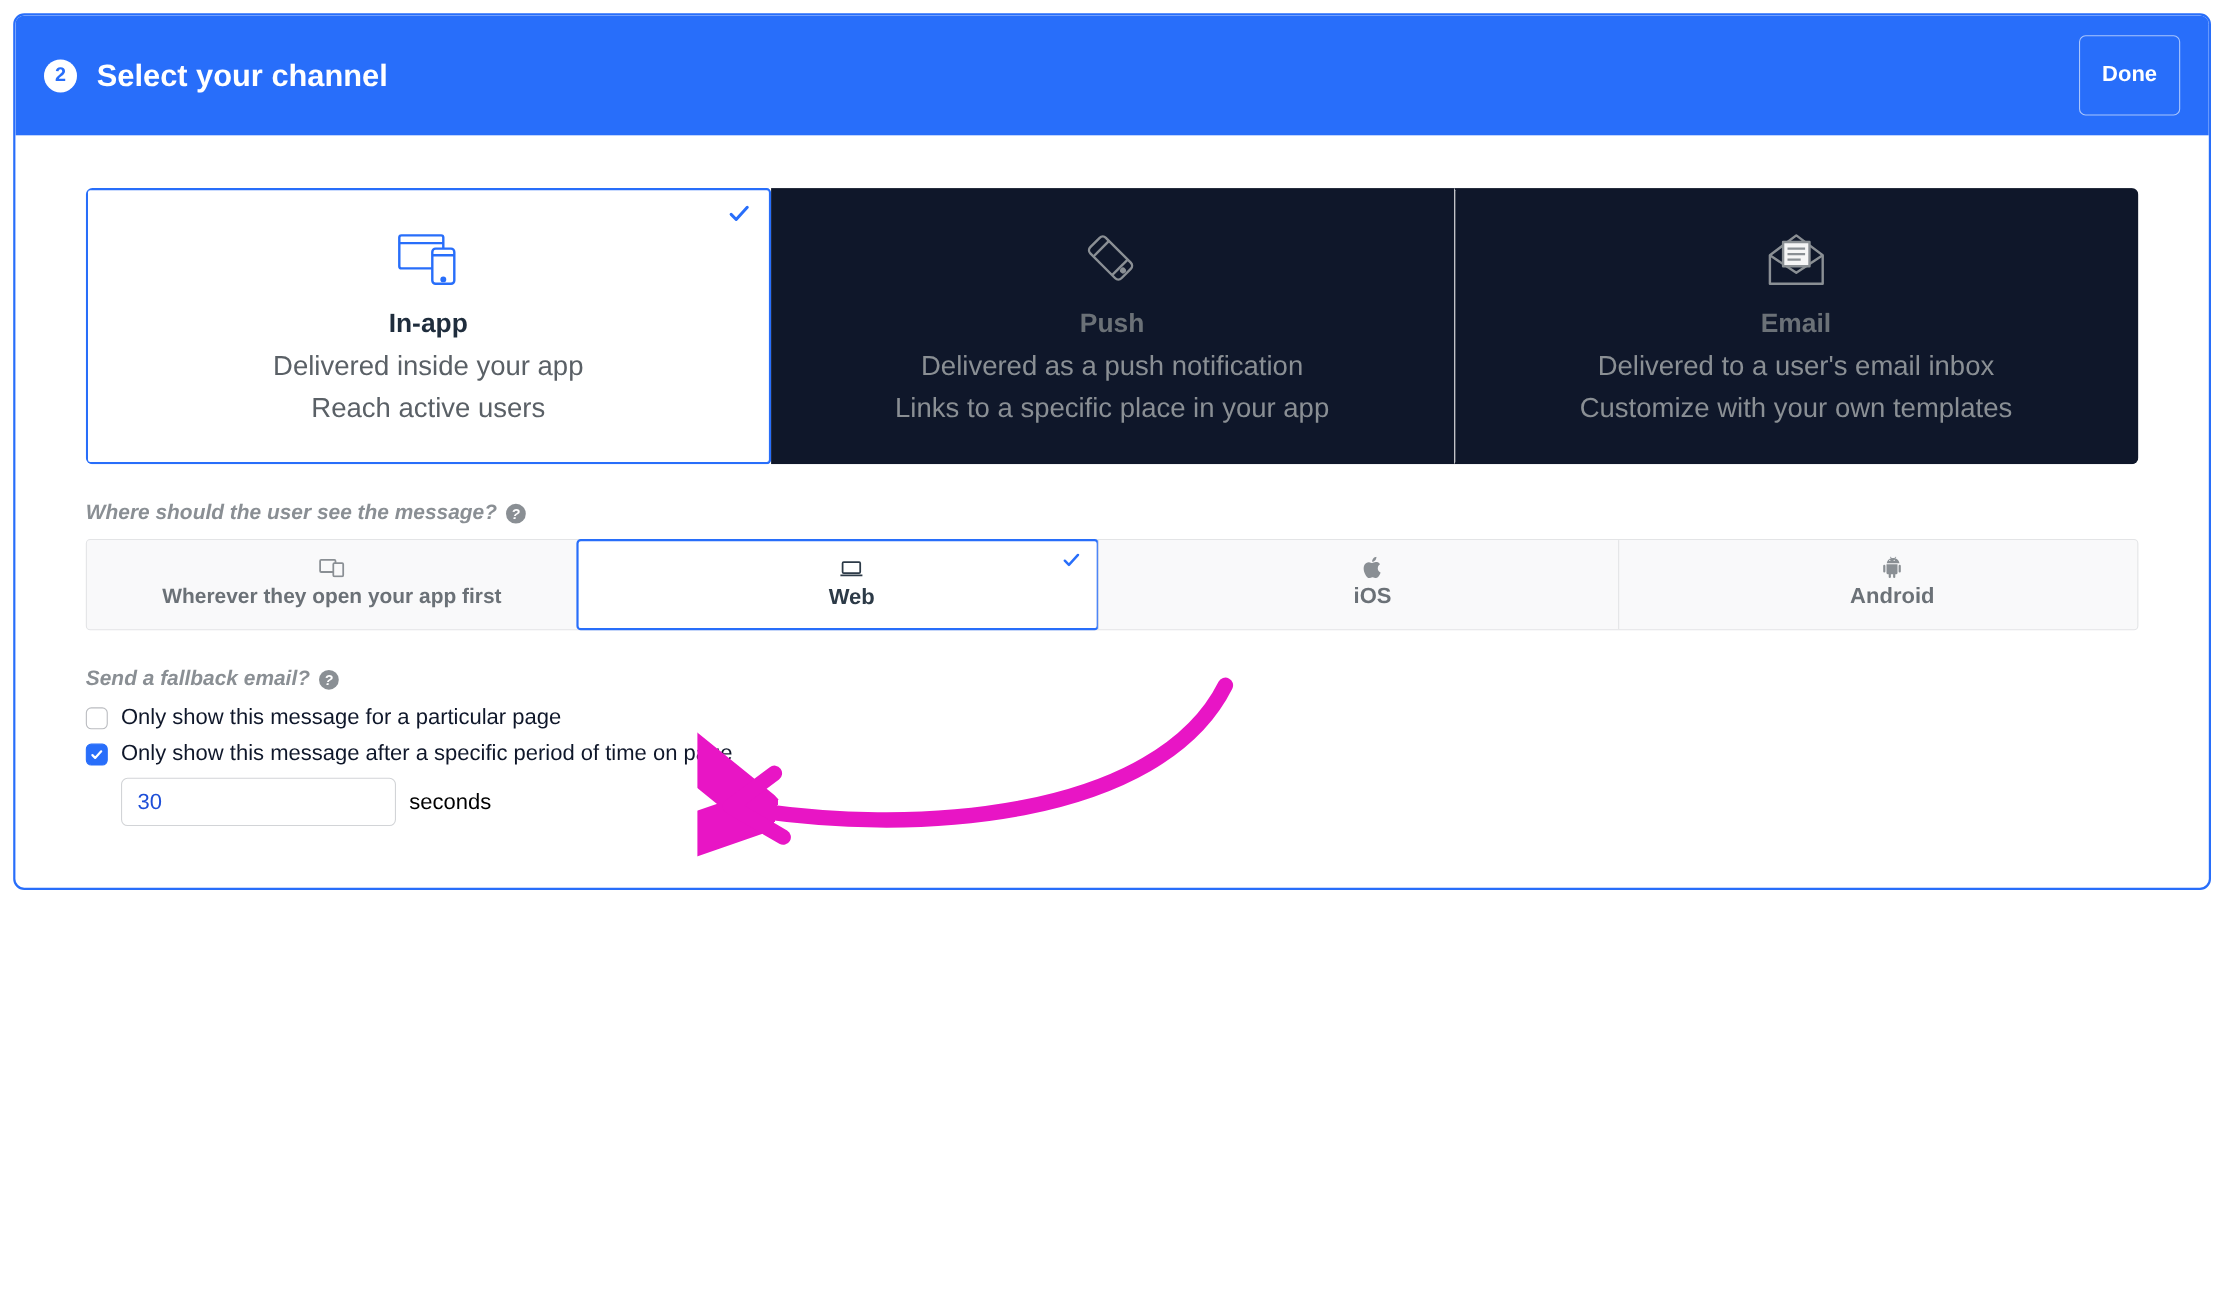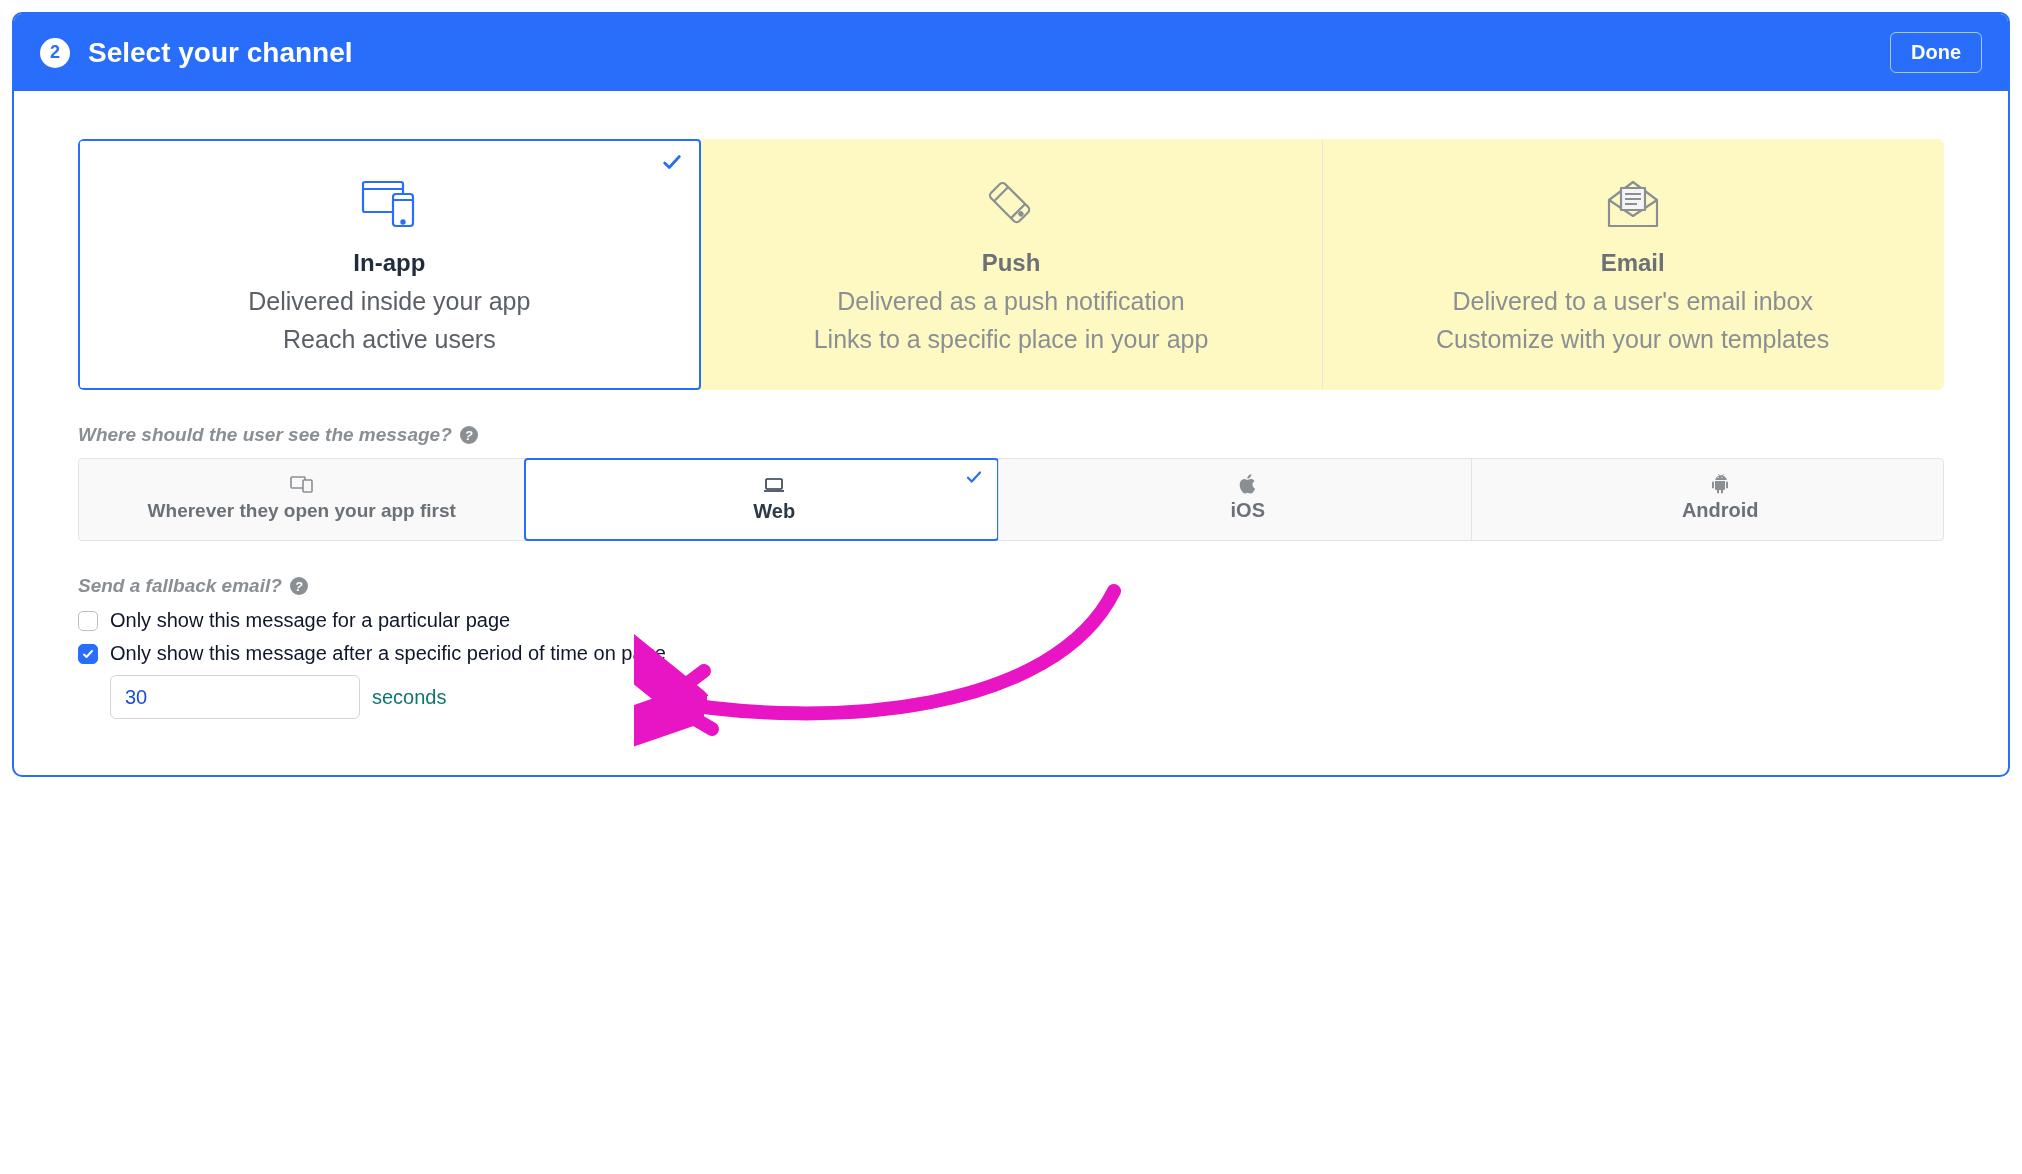--- a/index.html
+++ b/index.html
@@ -45,38 +45,38 @@
     font-size: 28px;
     font-weight: 600;
     color: #fff;
   }
   .done-button {
     background: transparent;
     border: 1px solid rgba(255,255,255,0.6);
     color: #fff;
     font-size: 20px;
     font-weight: 600;
-    padding: 8px 20px;
+    padding: 24px 20px;
     border-radius: 6px;
     cursor: pointer;
   }
   .panel-body {
     padding: 48px 64px 56px 64px;
     position: relative;
   }
   .channel-cards {
     display: flex;
     gap: 0;
     border-radius: 6px;
     overflow: hidden;
     margin-bottom: 34px;
   }
   .channel-card {
     flex: 1;
-    background: #fef9c3;
+    background: #0f172a;
     border: 2px solid transparent;
     padding: 34px 20px 30px 20px;
     text-align: center;
     position: relative;
     cursor: pointer;
   }
   .channel-card + .channel-card {
     border-left: 1px solid #e6e6e8;
   }
   .channel-card.selected {
@@ -226,21 +226,21 @@
     width: 250px;
     height: 44px;
     border: 1px solid #d2d4d7;
     border-radius: 6px;
     padding: 0 14px;
     font-size: 20px;
     color: #1d4ed8;
   }
   .seconds-label {
     font-size: 20px;
-    color: #0f766e;
+    color: #000000;
   }
 
   .annotation-arrow {
     position: absolute;
     pointer-events: none;
   }
 </style>
 </head>
 <body>
 

